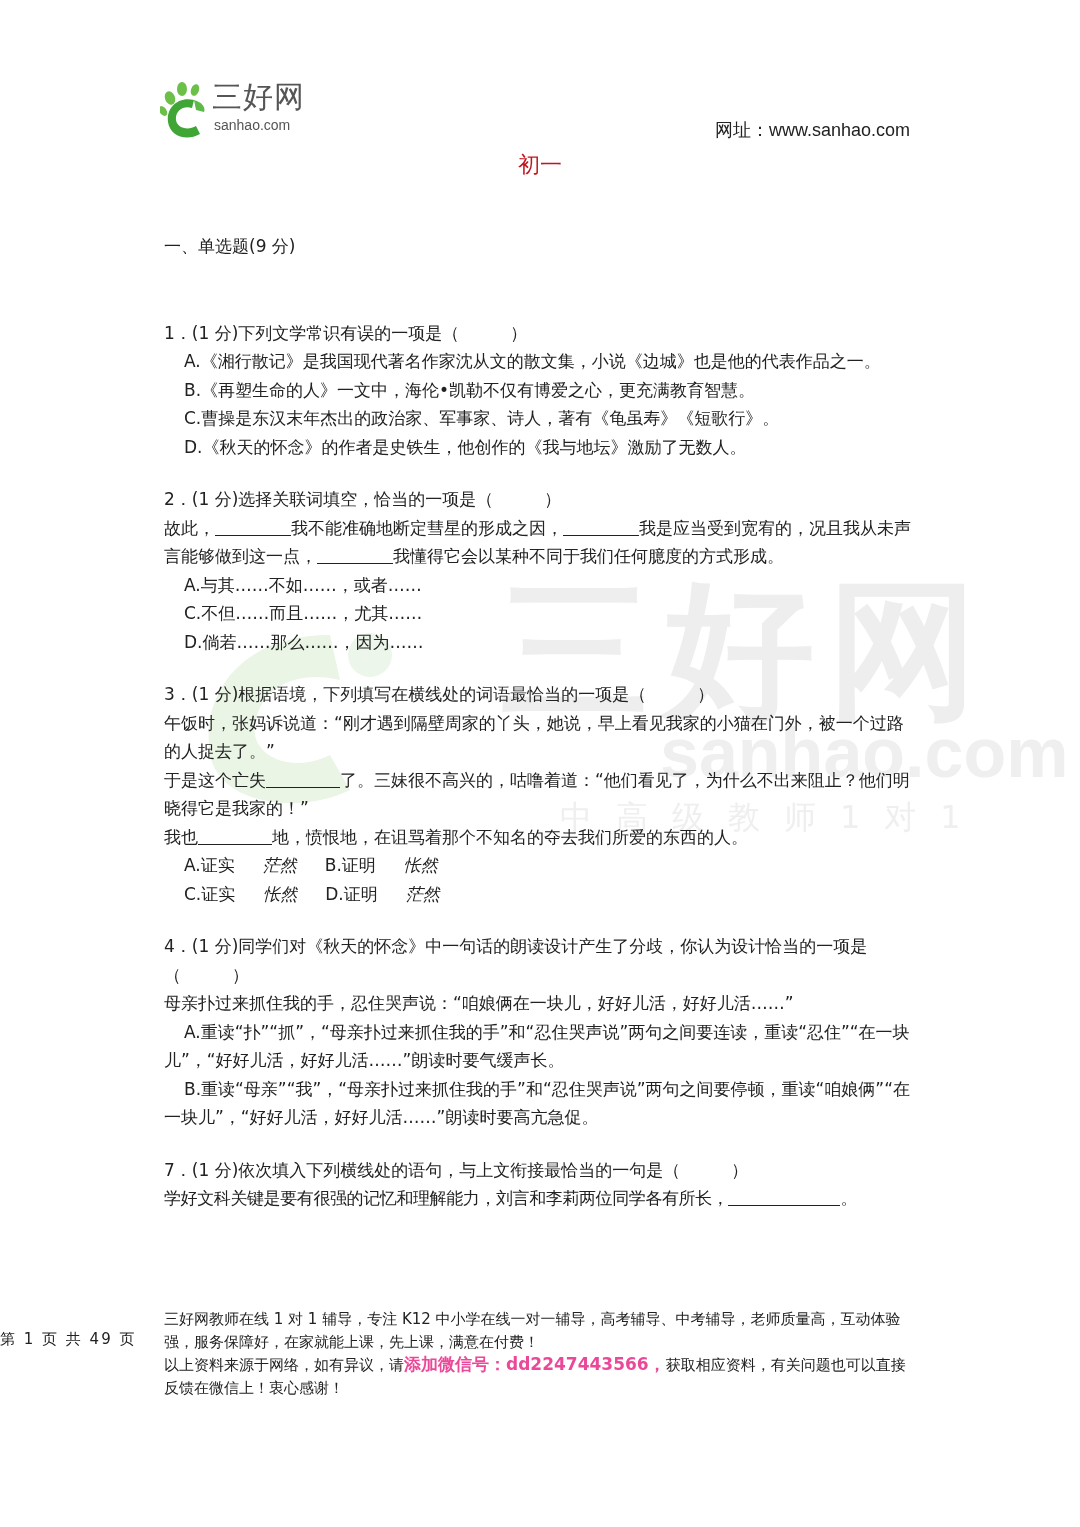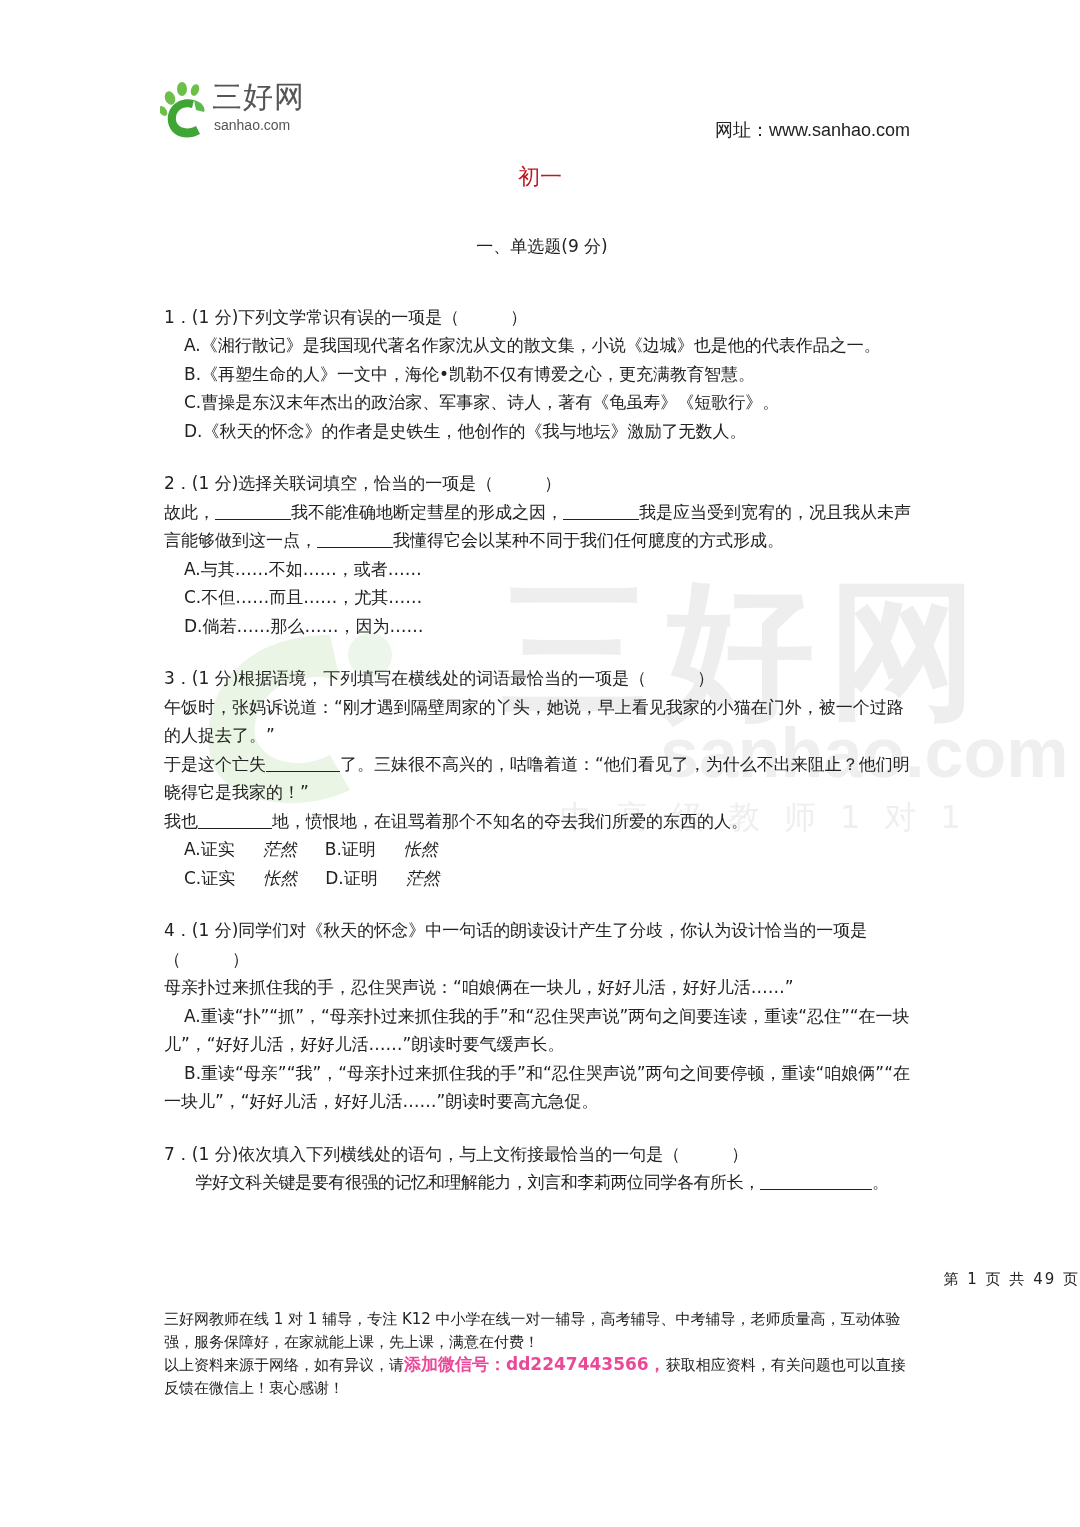--- a/index.html
+++ b/index.html
@@ -10,46 +10,46 @@
   
   .logo { position: absolute; left: 160px; top: 78px; width: 160px; height: 64px; }
   .logo-mark { position: absolute; left: 0; top: 4px; width: 52px; height: 58px; }
   .logo-cn { position: absolute; left: 52px; top: 2px; font-size: 30px; color: #555;
              letter-spacing: 1px; font-weight: 400; line-height: 34px; }
   .logo-en { position: absolute; left: 54px; top: 38px; font-size: 14px; color: #555;
              font-family: "Liberation Sans", sans-serif; line-height: 18px; }
   .site-url { position: absolute; right: 170px; top: 118px; font-size: 18px; color: #222;
               font-family: "Liberation Sans", sans-serif; }
 
-  .doc-title { position: absolute; left: 0; width: 1080px; top: 162px; text-align: center;
+  .doc-title { position: absolute; left: 0; width: 1080px; top: 150px; text-align: center;
                font-size: 22px; color: #c0161e; font-family: "DejaVu Serif", serif; }
 
   
   .wm { position: absolute; pointer-events: none; }
   .wm-big { left: 500px; top: 575px; font-size: 150px; color: #eeeeee; font-weight: 700;
             letter-spacing: 14px; line-height: 150px; }
   .wm-site { left: 660px; top: 718px; font-size: 70px; color: #efefef; font-weight: 700;
              line-height: 70px; font-family: "Liberation Sans", sans-serif; }
   .wm-slogan { left: 560px; top: 797px; font-size: 32px; color: #efefef; letter-spacing: 24px;
                line-height: 40px; }
   .wm-mark { left: 180px; top: 615px; width: 260px; height: 200px; }
 
   
   .content { position: absolute; left: 164px; top: 232px; width: 756px; font-size: 17px;
              line-height: 28.5px; color: #222; }
-  .section-title { margin: 0 0 42px 0; font-size: 17px; text-align: center; }
+  .section-title { margin: 0 0 58px 0; font-size: 17px; }
   .question { margin-bottom: 24px; }
   .q-line { white-space: normal; }
   .indent { padding-left: 20px; }
   .blank { display: inline-block; border-bottom: 1.5px solid #222; height: 18px; vertical-align: -2px; }
   .b76 { width: 76px; } .b74 { width: 74px; } .b112 { width: 112px; }
   .choice-pair span { display: inline-block; }
   .opt-word { margin-left: 28px; margin-right: 28px; font-style: italic; }
 
-  .page-num { position: absolute; left: 0; width: 1080px; top: 1270px; text-align: right;
+  .page-num { position: absolute; left: 0; width: 1080px; top: 1330px; text-align: left;
               font-size: 15px; color: #222; letter-spacing: 2px; }
   .footer { position: absolute; left: 164px; top: 1308px; width: 756px; font-size: 15px;
             line-height: 22.5px; color: #222; }
   .footer .red { color: #ec4899; font-weight: 700; font-size: 17px; }
 </style>
 </head>
 <body>
 
 <div class="page">
 
@@ -117,21 +117,21 @@
 
     <div class="question">
       <div class="q-line">4．(1 分)同学们对《秋天的怀念》中一句话的朗读设计产生了分歧，你认为设计恰当的一项是（　　　）</div>
       <div class="q-line">母亲扑过来抓住我的手，忍住哭声说：“咱娘俩在一块儿，好好儿活，好好儿活……”</div>
       <div class="q-line" style="text-indent:20px;">A.重读“扑”“抓”，“母亲扑过来抓住我的手”和“忍住哭声说”两句之间要连读，重读“忍住”“在一块儿”，“好好儿活，好好儿活……”朗读时要气缓声长。</div>
       <div class="q-line" style="text-indent:20px;">B.重读“母亲”“我”，“母亲扑过来抓住我的手”和“忍住哭声说”两句之间要停顿，重读“咱娘俩”“在一块儿”，“好好儿活，好好儿活……”朗读时要高亢急促。</div>
     </div>
 
     <div class="question">
       <div class="q-line">7．(1 分)依次填入下列横线处的语句，与上文衔接最恰当的一句是（　　　）</div>
-      <div class="q-line" style="letter-spacing:-0.4px;text-align:center;">
+      <div class="q-line" style="letter-spacing:-0.4px;">
         <span>学好文科关键是要有很强的记忆和理解能力，刘言和李莉两位同学各有所长，</span><span class="blank b112"></span><span>。</span>
       </div>
     </div>
   </div>
 
   <div class="page-num">第 1 页 共 49 页</div>
 
   <div class="footer">
     <div>三好网教师在线 1 对 1 辅导，专注 K12 中小学在线一对一辅导，高考辅导、中考辅导，老师质量高，互动体验强，服务保障好，在家就能上课，先上课，满意在付费！</div>
     <div>

